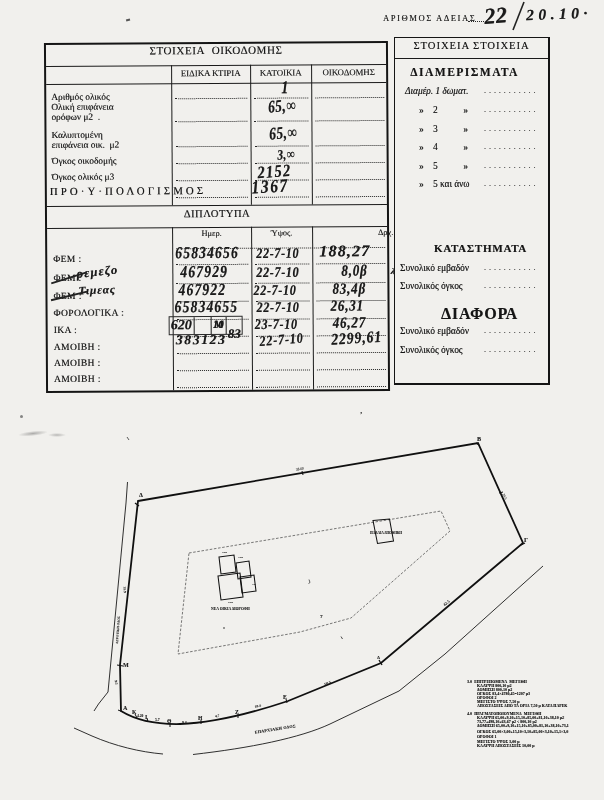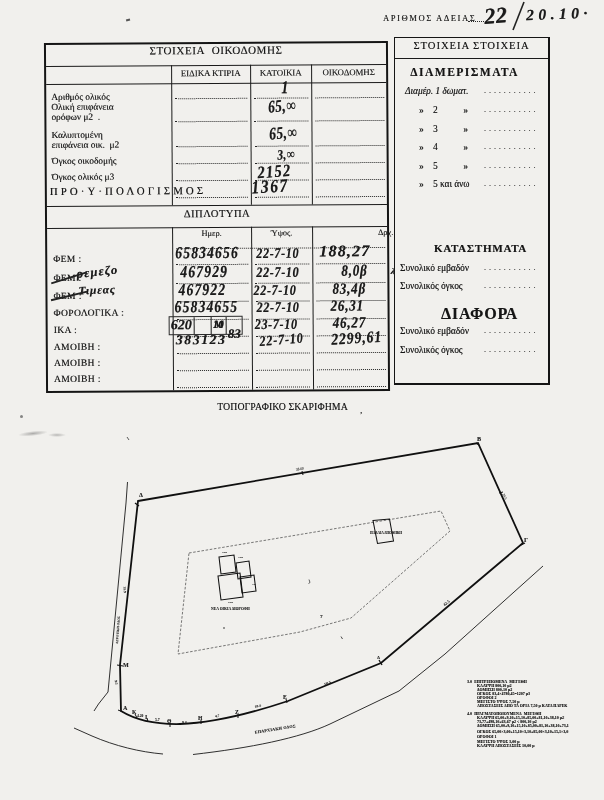--- a/index.html
+++ b/index.html
@@ -247,21 +247,20 @@
 
   <div class="abs" style="left:8px;top:266.5px;width:100%;text-align:center;font-size:16px;font-weight:bold;letter-spacing:0.8px;">ΔΙΑΦΟΡΑ</div>
 
   <div class="abs lbl" style="left:5px;top:288px;">Συνολικό εμβαδόν</div>
   <div class="abs ldr" style="left:89px;top:288px;">. . . . . . . . . . .</div>
 
   <div class="abs lbl" style="left:5px;top:306.5px;">Συνολικός όγκος</div>
   <div class="abs ldr" style="left:89px;top:306.5px;">. . . . . . . . . . .</div>
 </div>
 
-<div class="abs" style="left:0;top:400.5px;width:565px;text-align:center;font-size:9.7px;letter-spacing:0.15px;">ΤΟΠΟΓΡΑΦΙΚΟ ΣΚΑΡΙΦΗΜΑ</div>
 
 <div class="abs" style="left:360px;top:405px;font-size:9px;">,</div>
 
 <div class="abs" style="left:18px;top:431px;width:30px;height:5px;background:radial-gradient(closest-side,rgba(60,60,60,0.38),rgba(60,60,60,0));transform:rotate(-6deg);"></div>
 <div class="abs" style="left:48px;top:433px;width:18px;height:4px;background:radial-gradient(closest-side,rgba(60,60,60,0.32),rgba(60,60,60,0));"></div>
 <div class="abs" style="left:20px;top:415px;width:3px;height:3px;background:rgba(60,60,60,0.6);border-radius:50%;"></div>
 
 <svg class="abs" style="left:0;top:420px;" width="604" height="380" viewBox="0 420 604 380" font-family="Liberation Serif,serif" fill="#1c1c1c">
 
   <path d="M138,501 L478,443 L523,543 L381,663 L288,701 C252,713 212,723 180,724 C155,724.5 134,719 121,711 L120,665 Z" fill="none" stroke="#101010" stroke-width="1.8"></path>

